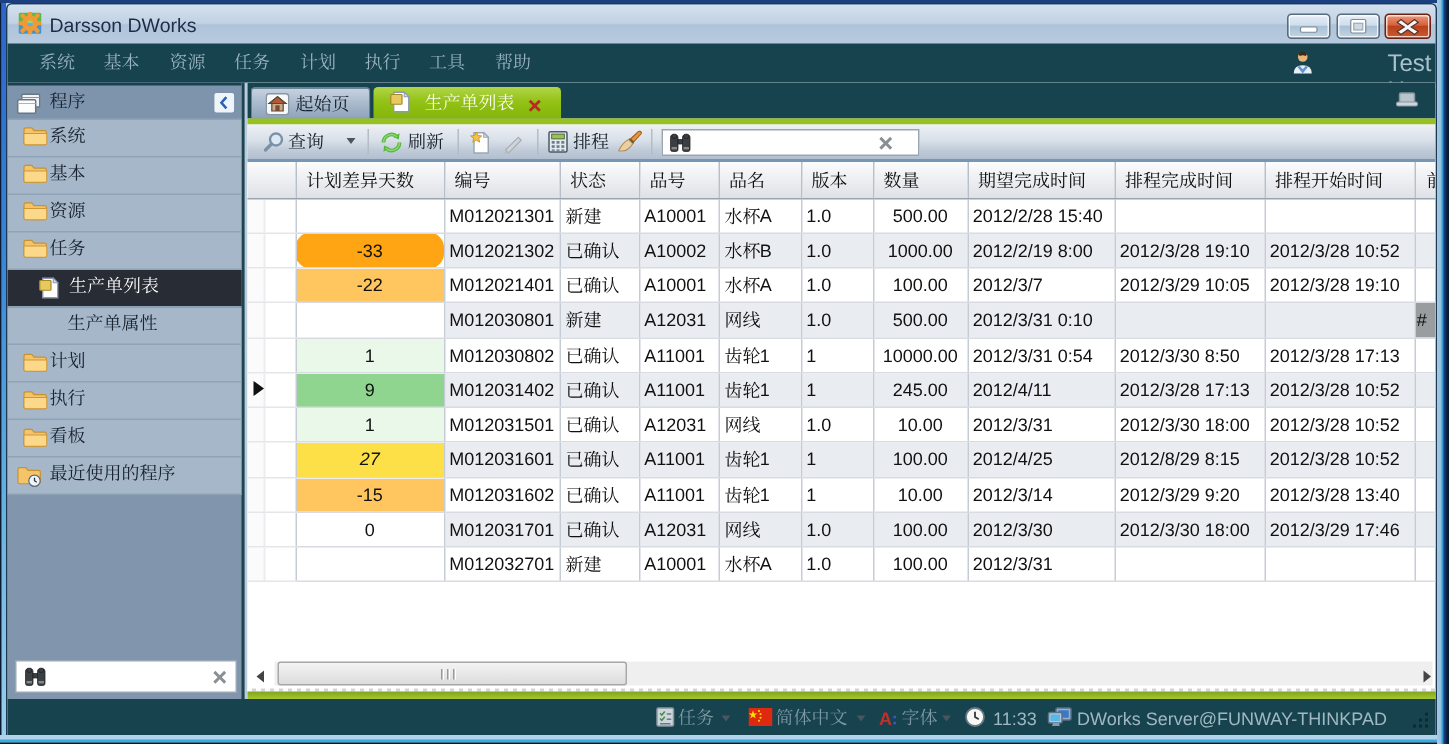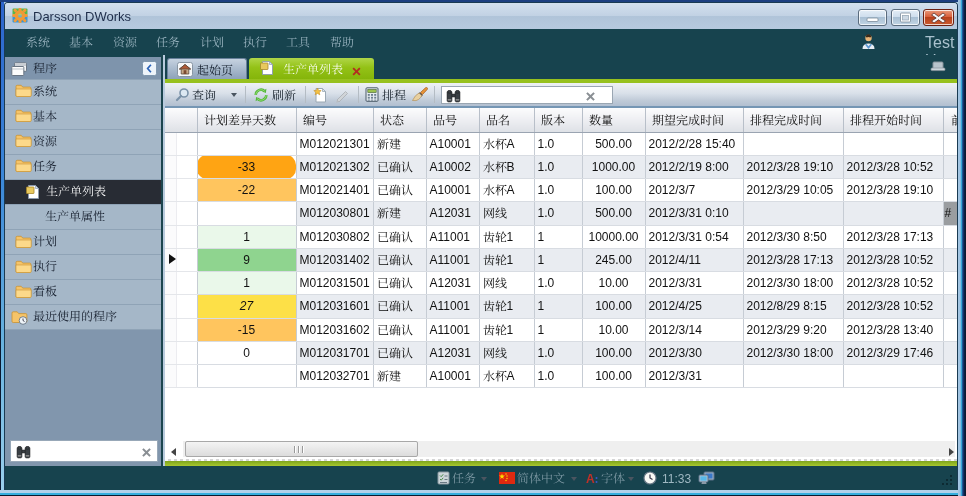--- a/index.html
+++ b/index.html
@@ -1108,20 +1108,21 @@
           <path d="M7 3.5 V7 L9.5 8.5" stroke="#334" stroke-width="1.2" fill="none"></path>
         </svg></span>
       <span class="abs" style="left:657px;top:6px;color:#9fb8c2">11:33</span>
 <span class="abs" style="left:693px;top:5px"><svg width="17" height="14" viewBox="0 0 17 14">
           <rect x="6" y="1" width="10" height="8" rx="1" fill="#9ab0c4" stroke="#5a7088"></rect>
           <rect x="7.5" y="2.5" width="7" height="5" fill="#3a78c8"></rect>
           <rect x="1" y="4" width="9" height="7" rx="1" fill="#b8c8d4" stroke="#5a7088"></rect>
           <rect x="2.3" y="5.3" width="6.4" height="4.4" fill="#58b8e8"></rect>
           <path d="M4 11 h4 l0.6 2 h-5.2z" fill="#8a9aa8"></path>
         </svg></span>
+      <span class="abs" style="left:713px;top:6px;color:#9fb8c2">DWorks Server@FUNWAY-THINKPAD</span>
 <span class="abs" style="left:937px;top:9px"><svg width="12" height="12" viewBox="0 0 12 12">
           <g fill="#0d2a32">
             <rect x="8" y="8" width="2" height="2"></rect>
             <rect x="8" y="4" width="2" height="2"></rect>
             <rect x="4" y="8" width="2" height="2"></rect>
             <rect x="8" y="0" width="2" height="2"></rect>
             <rect x="4" y="4" width="2" height="2"></rect>
             <rect x="0" y="8" width="2" height="2"></rect>
           </g>
         </svg></span>

